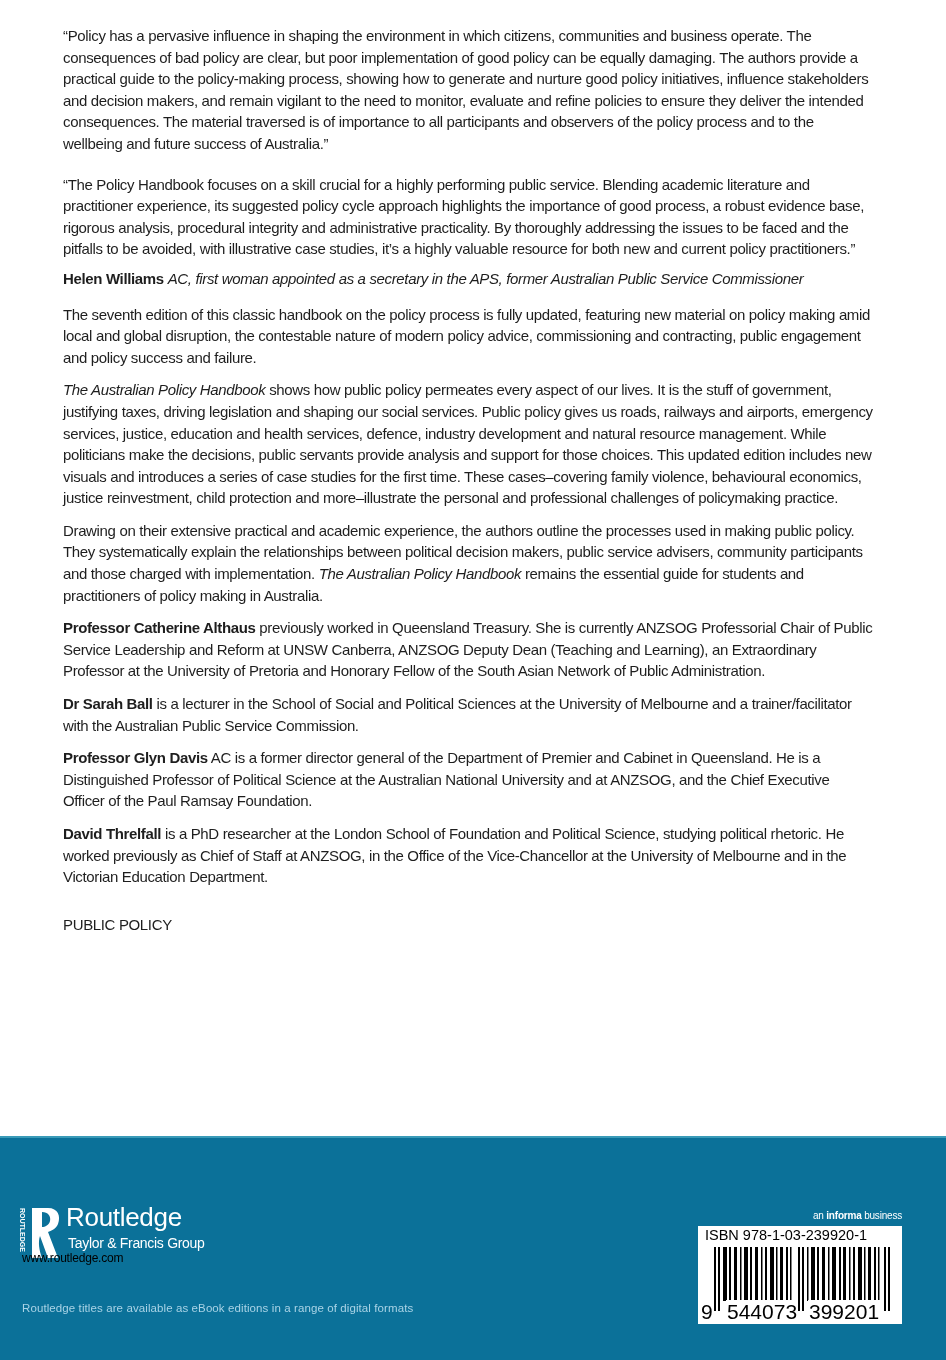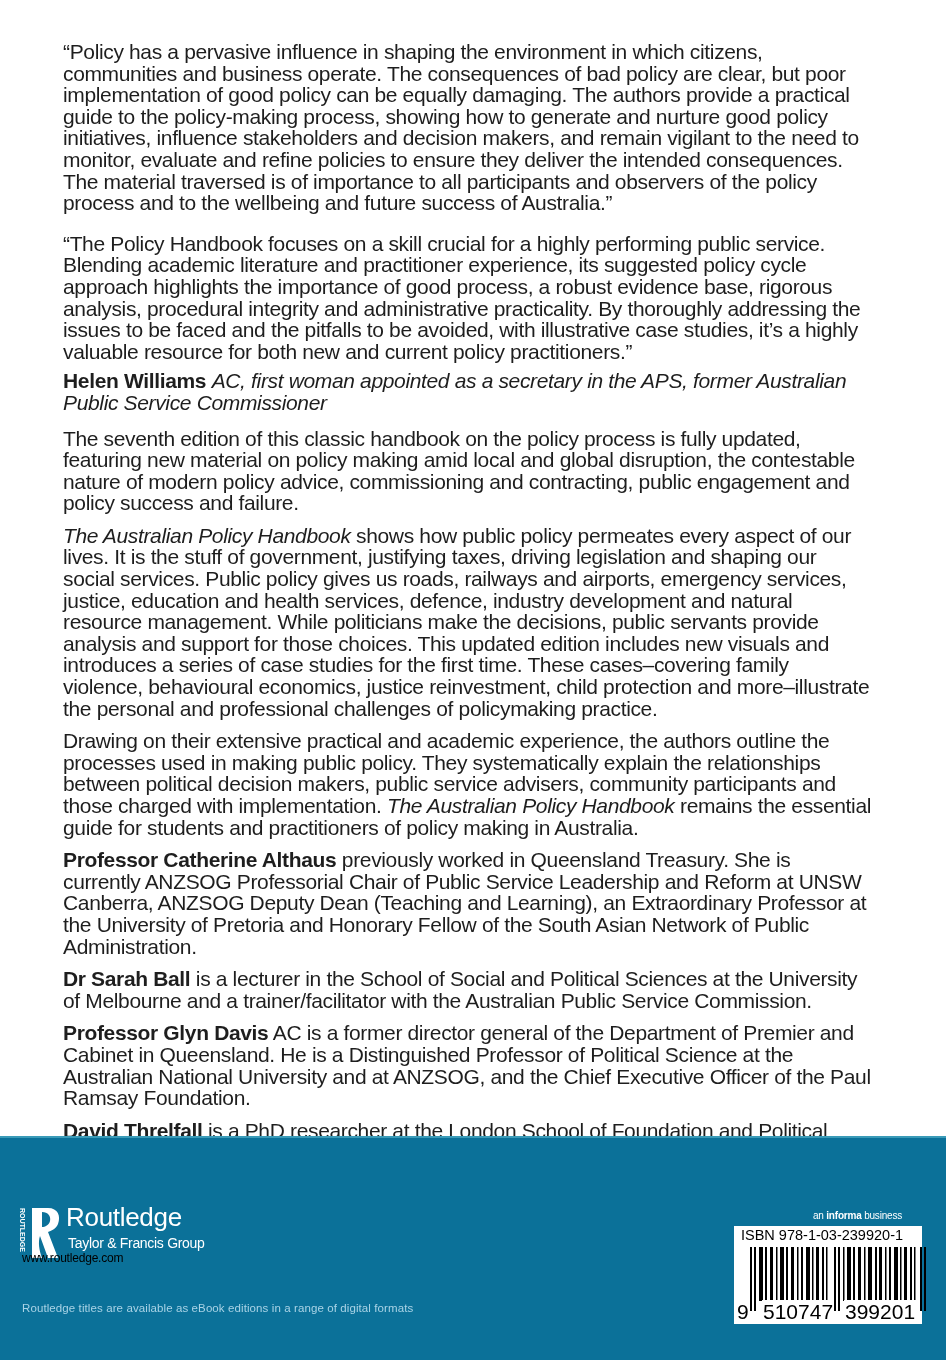--- a/index.html
+++ b/index.html
@@ -4,22 +4,22 @@
 <style>
   html, body { margin: 0; padding: 0; }
   body {
     width: 946px; height: 1360px; overflow: hidden;
     background: #ffffff;
     font-family: "Liberation Sans", sans-serif;
     color: #1e1e1e;
     position: relative;
   }
   .content {
-    position: absolute; left: 63px; top: 41px; width: 810px;
-    font-size: 21px; line-height: 21.6px;
+    position: absolute; left: 63px; top: 25px; width: 810px;
+    font-size: 15px; line-height: 21.6px;
     letter-spacing: -0.35px;
     font-stretch: condensed;
   }
   .content p { margin: 0; }
   .gap { margin-top: 11px !important; }
   .attr { margin-top: 0; }
   b { font-weight: bold; }
   i { font-style: italic; }
   .subject { margin-top: 26px !important; }
 
@@ -47,22 +47,22 @@
   }
   .ebook-note {
     position: absolute; left: 22px; top: 163px;
     font-size: 11.5px; line-height: 14px; color: #a9d3e6; letter-spacing: 0.1px;
   }
   .informa {
     position: absolute; right: 44px; top: 72px;
     font-size: 10px; color: #fff; letter-spacing: -0.2px;
   }
   .barcode-box {
-    position: absolute; left: 698px; top: 88px; width: 188px; height: 98px;
-    background: #fff; color: #000; margin-left: 36px;
+    position: absolute; left: 698px; top: 88px; width: 204px; height: 98px;
+    background: #fff; color: #000;
   }
   .isbn-text {
     position: absolute; left: 7px; top: 1px;
     font-size: 14.5px; line-height: 17px; letter-spacing: 0px; white-space: nowrap;
   }
   .bars { position: absolute; left: 16px; top: 21px; width: 176px; height: 64px; }
   .barcode-digits {
     position: absolute; left: 0; top: 74px; width: 204px;
     font-size: 21px; line-height: 24px; white-space: nowrap;
   }
@@ -149,17 +149,17 @@
           <rect x="150" y="0" width="1.5" height="54"></rect>
         <rect x="154" y="0" width="3" height="54"></rect>
           <rect x="160" y="0" width="2" height="54"></rect>
         <rect x="164" y="0" width="1.5" height="54"></rect>
         <rect x="170" y="0" width="2" height="64"></rect>
           <rect x="174" y="0" width="2" height="64"></rect>
       </g>
     </svg>
     <div class="barcode-digits">
       <span style="left:2px">9</span>
-      <span style="left:28px">510747</span>
+      <span style="left:28px">544073</span>
       <span style="left:110px">399201</span>
     </div>
   </div>
 </div>
 
 </body></html>

